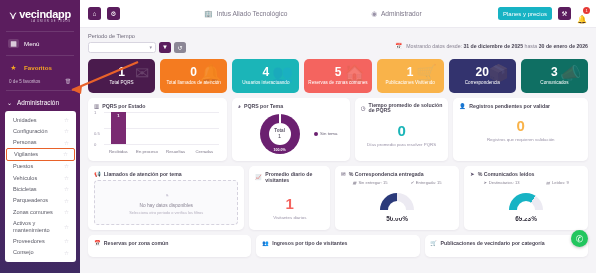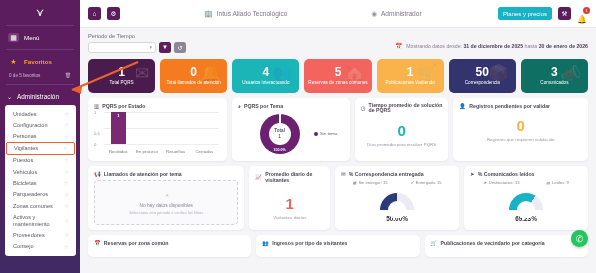--- a/index.html
+++ b/index.html
@@ -174,20 +174,24 @@
     box-shadow: 0 1px 3px rgba(0,0,0,.25); }
 </style>
 </head>
 <body>
 
 <div id="app">
 
   <aside class="sidebar">
     <div class="brand">
       <span class="brand-mark">⋎</span>
+      <span class="brand-col">
+        <span class="brand-text">vecindapp</span>
+        <span class="brand-sub">LA UNIÓN DE TODOS</span>
+      </span>
     </div>
     <div class="nav-sep"></div>
 
     <div class="nav-row">
       <span class="ico">▦</span>
       <span class="lbl">Menú</span>
     </div>
     <div class="nav-sep"></div>
 
     <div class="nav-row fav-row">
@@ -328,21 +332,21 @@
         <span class="num">5</span>
         <span class="cap">Reservas de zonas comunes</span>
       </div>
       <div class="kpi" style="background:#f9b34a">
         <span class="wm">🛒</span>
         <span class="num">1</span>
         <span class="cap">Publicaciones Vivitiendo</span>
       </div>
       <div class="kpi" style="background:#33336e">
         <span class="wm">📦</span>
-        <span class="num">50</span>
+        <span class="num">20</span>
         <span class="cap">Correspondencia</span>
       </div>
       <div class="kpi" style="background:#0f6f63">
         <span class="wm">📣</span>
         <span class="num">3</span>
         <span class="cap">Comunicados</span>
       </div>
     </div>
 
     <div class="row2">

